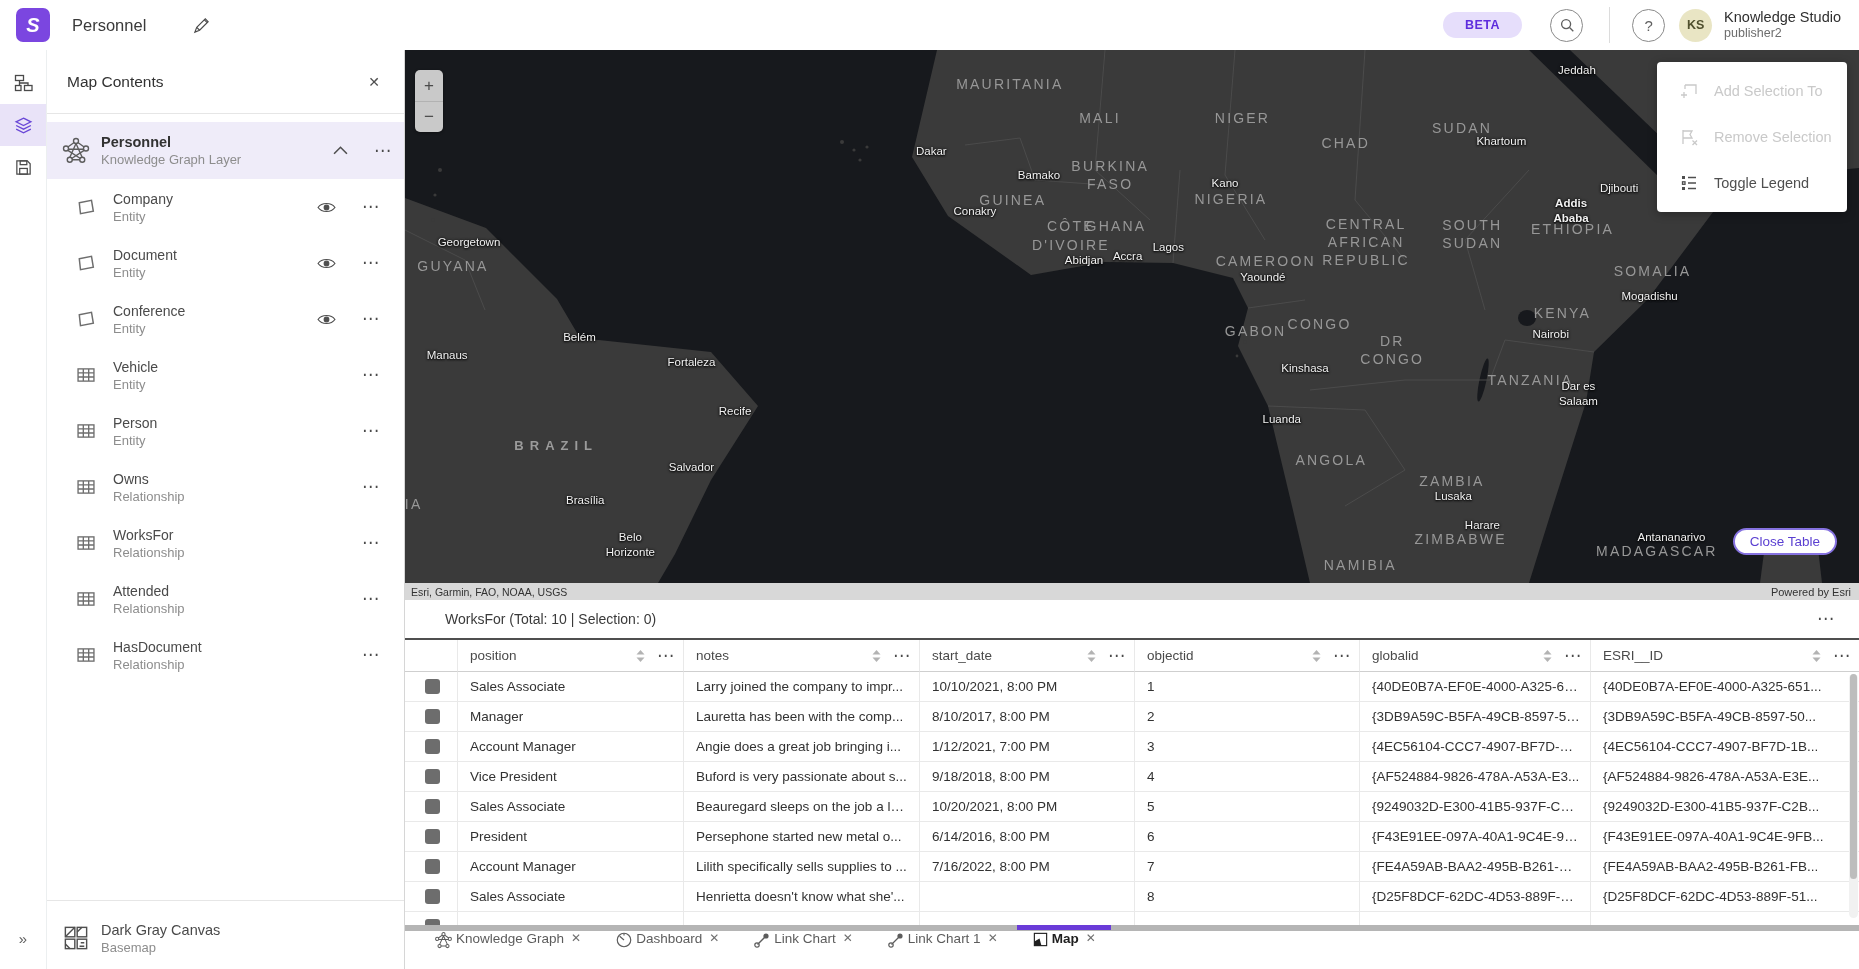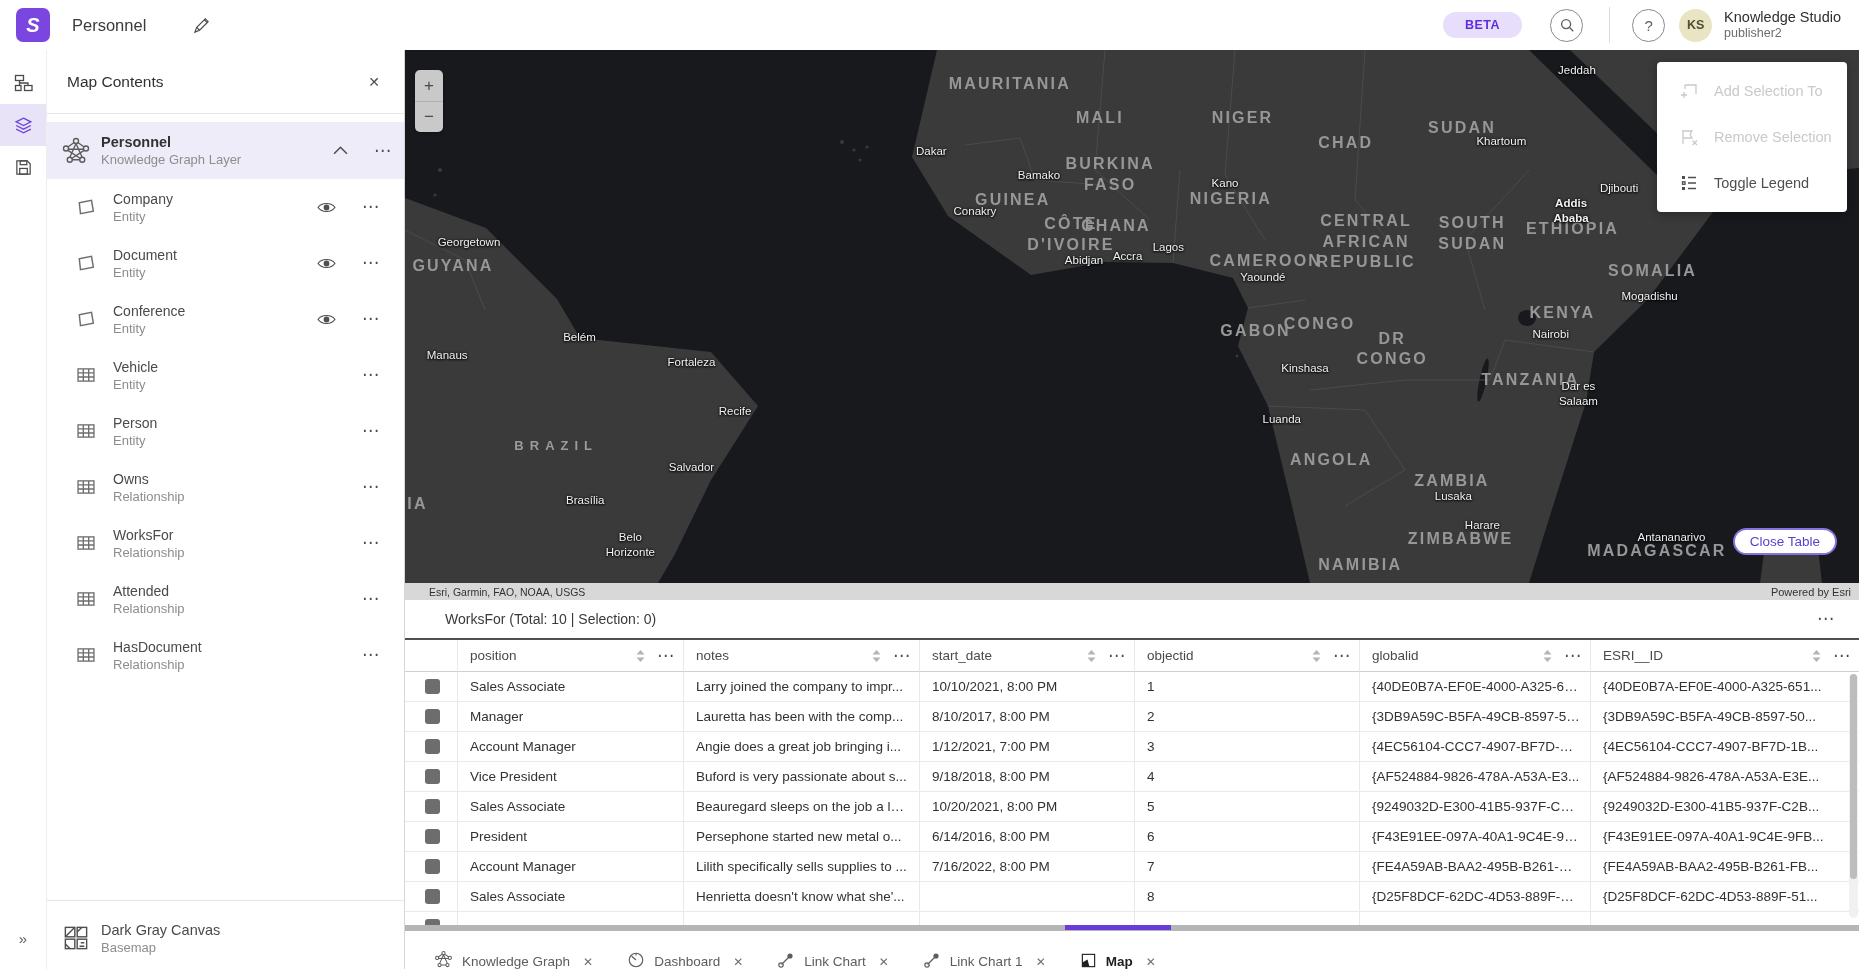--- a/index.html
+++ b/index.html
@@ -56,31 +56,31 @@
   .eyebtn{cursor:pointer;display:flex}
   .chev{cursor:pointer;display:flex}
 
   .main{flex:1;display:flex;flex-direction:column;min-width:0}
 
   
   .map{position:relative;height:550px;flex:0 0 550px;background:#17191d;overflow:hidden}
   .mapsvg{position:absolute;left:0;top:0;width:1454px;height:533px}
   .map-labels{position:absolute;left:0;top:0;width:1454px;height:533px}
   .lbl{position:absolute;transform:translate(-50%,-50%);white-space:pre;text-align:center;line-height:1.3;pointer-events:none}
-  .lbl.c{font-size:16px;letter-spacing:2.2px;color:#979797;font-weight:700}
+  .lbl.c{font-size:14px;letter-spacing:2.2px;color:#979797;font-weight:400}
   .lbl.b{font-size:13px;letter-spacing:6px;color:#9b9b9b;font-weight:700}
   .lbl.y{font-size:11.5px;color:#f2f2f2;font-weight:500;text-shadow:0 1px 2px #000,0 0 3px #000}
   .zoomctl{position:absolute;left:10px;top:20px;width:28px;border-radius:5px;overflow:hidden;
     box-shadow:0 1px 3px rgba(0,0,0,.4)}
   .zbtn{height:31px;background:#c9c9c9;color:#4a4a4a;font-size:17px;display:flex;align-items:center;
     justify-content:center;cursor:pointer}
   .zbtn + .zbtn{border-top:1px solid #b2b2b2}
   .attr{position:absolute;left:0;right:0;bottom:0;height:17px;background:#d8d8d8;display:flex;
     align-items:center;font-size:10.5px;color:#323232}
-  .attr .al{padding-left:24px}
+  .attr .al{padding-left:6px}
   .attr .ar{margin-left:auto;padding-right:8px;font-size:11px}
   .closetbl{position:absolute;top:478px;right:22px;background:#fff;border:2px solid #8672e0;color:#5a3fd1;
     border-radius:15px;padding:4px 15px;font-size:13.5px;cursor:pointer;font-family:inherit}
   .menu{position:absolute;top:12px;right:12px;width:190px;background:#fff;border-radius:4px;
     box-shadow:0 2px 10px rgba(0,0,0,.3);padding:6px 0;z-index:5}
   .mi{height:46px;display:flex;align-items:center;padding-left:22px;gap:15px;font-size:14.5px;cursor:pointer}
   .mi.dis{color:#c9c9c9;cursor:default}
   .mi.en{color:#4f4f4f}
 
   
@@ -100,21 +100,21 @@
   .trow > div:first-child{border-left:none}
   .cbcell{justify-content:center}
   .cb{width:15px;height:15px;border-radius:3px;background:#6d6d6d;cursor:pointer}
   .tbody{position:relative;height:253px;overflow:hidden}
   .vscroll{position:absolute;right:1px;top:2px;width:9px;height:244px;background:#f1f1f1;border-radius:5px}
   .vthumb{position:absolute;left:1px;top:0;width:7px;height:84%;background:#bdbdbd;border-radius:4px}
   .hbar{height:6px;flex:0 0 6px;background:#b5b5b5}
 
   
   .tabbar{height:32px;flex:1;background:#fff;display:flex;align-items:center;padding-left:12px}
-  .tab{position:relative;height:100%;display:flex;align-items:flex-end;gap:9px;padding:0 17px;
+  .tab{position:relative;height:100%;display:flex;align-items:flex-start;gap:3px;padding:0 17px;
     font-size:13.5px;color:#5c5c5c;cursor:pointer}
   .tab .x{font-size:12px;color:#6f6f6f;margin-left:4px}
   .tab.active{color:#1f1f1f;font-weight:700}
   .tab.active::before{content:'';position:absolute;left:2px;right:2px;top:-6px;height:5px;background:#6a3bd8}
   .ic{display:inline-flex;align-items:center;justify-content:center}
   svg{display:block}
 </style>
 </head>
 <body>
 

